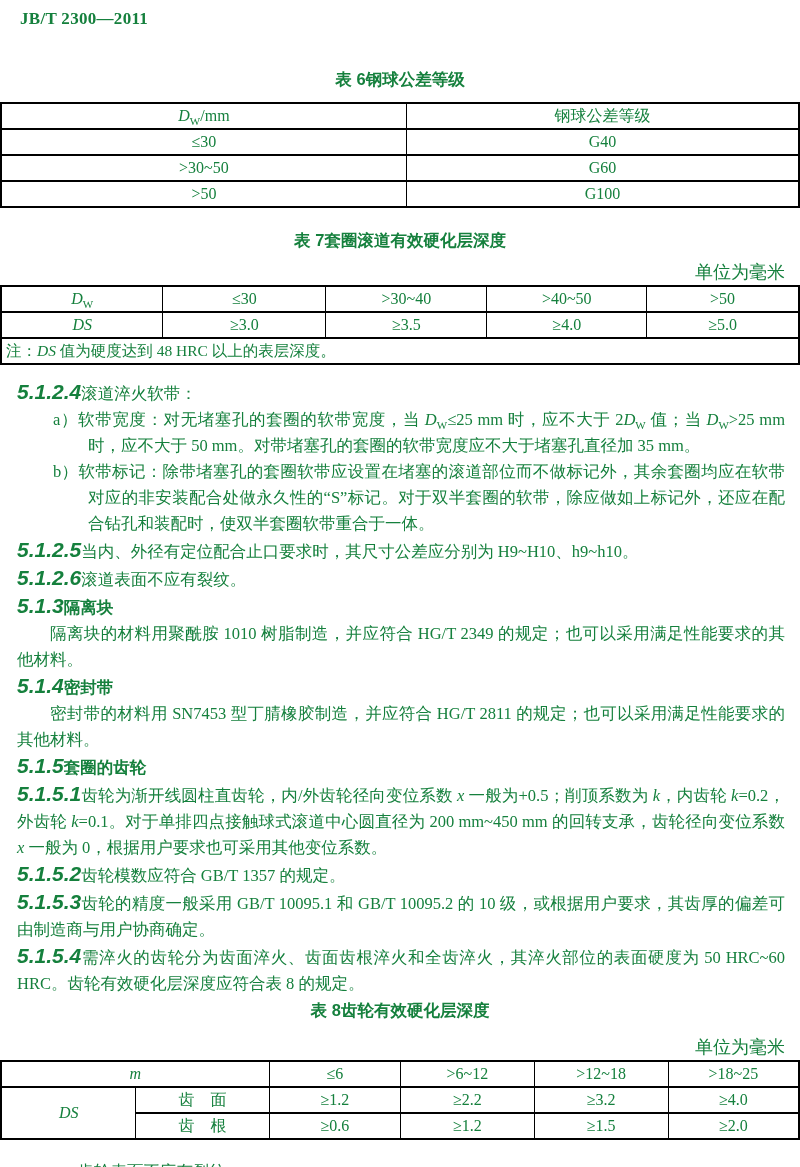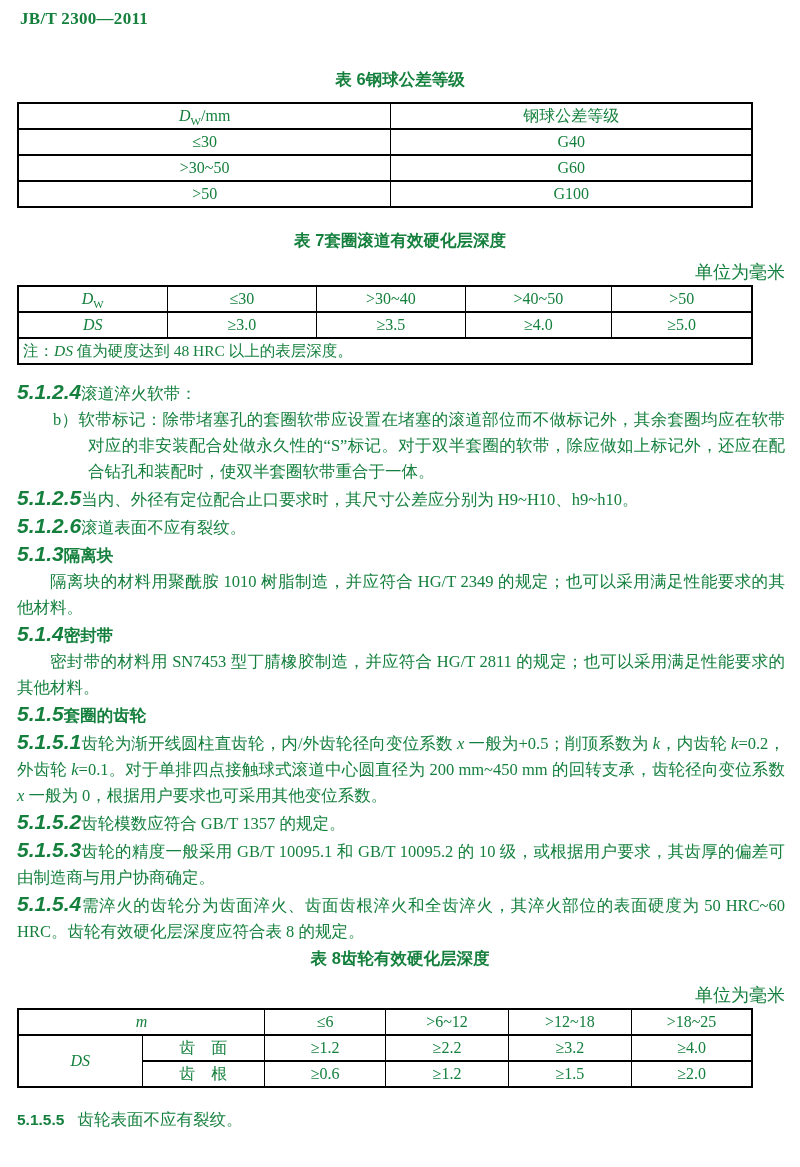--- a/index.html
+++ b/index.html
@@ -35,22 +35,21 @@
     text-align: right;
     margin-right: 15px;
     font-size: 18px;
     line-height: 17px;
   }
   .mt-unit7 { margin-top: 14px; }
   .mt-unit8 { margin-top: 19px; }
   table {
     border-collapse: collapse;
     table-layout: fixed;
-    width: 736px;
-    margin-left: 17px;
+    width: 800px;
     border: 2px solid #000;
   }
   .mt-tbl6 { margin-top: 13px; }
   .mt-tbl7 { margin-top: 4px; }
   .mt-tbl8 { margin-top: 4px; }
   td {
     border: 1px solid #000;
     border-top-width: 2px;
     border-bottom-width: 2px;
     text-align: center;
@@ -156,20 +155,21 @@
           <td>≥5.0</td>
         </tr>
         <tr>
           <td colspan="5" class="note-cell"><span>注：</span><i>DS</i><span> 值为硬度达到 48 HRC 以上的表层深度。</span></td>
         </tr>
       </tbody>
   </table>
 
   <div class="body-text" id="body-text">
       <div class="para clause"><span class="num">5.1.2.4</span><span>滚道淬火软带：</span></div>
+      <div class="para item"><span>a）软带宽度：对无堵塞孔的套圈的软带宽度，当 </span><i>D</i><sub>W</sub><span>≤25 mm 时，应不大于 2</span><i>D</i><sub>W</sub><span> 值；当 </span><i>D</i><sub>W</sub><span>&gt;25 mm 时，应不大于 50 mm。对带堵塞孔的套圈的软带宽度应不大于堵塞孔直径加 35 mm。</span></div>
       <div class="para item"><span>b）软带标记：除带堵塞孔的套圈软带应设置在堵塞的滚道部位而不做标记外，其余套圈均应在软带对应的非安装配合处做永久性的“S”标记。对于双半套圈的软带，除应做如上标记外，还应在配合钻孔和装配时，使双半套圈软带重合于一体。</span></div>
       <div class="para clause"><span class="num">5.1.2.5</span><span>当内、外径有定位配合止口要求时，其尺寸公差应分别为 H9~H10、h9~h10。</span></div>
       <div class="para clause"><span class="num">5.1.2.6</span><span>滚道表面不应有裂纹。</span></div>
       <div class="para heading"><span class="num">5.1.3</span><span>隔离块</span></div>
       <div class="para indent"><span>隔离块的材料用聚酰胺 1010 树脂制造，并应符合 HG/T 2349 的规定；也可以采用满足性能要求的其他材料。</span></div>
       <div class="para heading"><span class="num">5.1.4</span><span>密封带</span></div>
       <div class="para indent"><span>密封带的材料用 SN7453 型丁腈橡胶制造，并应符合 HG/T 2811 的规定；也可以采用满足性能要求的其他材料。</span></div>
       <div class="para heading"><span class="num">5.1.5</span><span>套圈的齿轮</span></div>
       <div class="para clause"><span class="num">5.1.5.1</span><span>齿轮为渐开线圆柱直齿轮，内/外齿轮径向变位系数 </span><i>x</i><span> 一般为+0.5；削顶系数为 </span><i>k</i><span>，内齿轮 </span><i>k</i><span>=0.2，外齿轮 </span><i>k</i><span>=0.1。对于单排四点接触球式滚道中心圆直径为 200 mm~450 mm 的回转支承，齿轮径向变位系数 </span><i>x</i><span> 一般为 0，根据用户要求也可采用其他变位系数。</span></div>
       <div class="para clause"><span class="num">5.1.5.2</span><span>齿轮模数应符合 GB/T 1357 的规定。</span></div>

